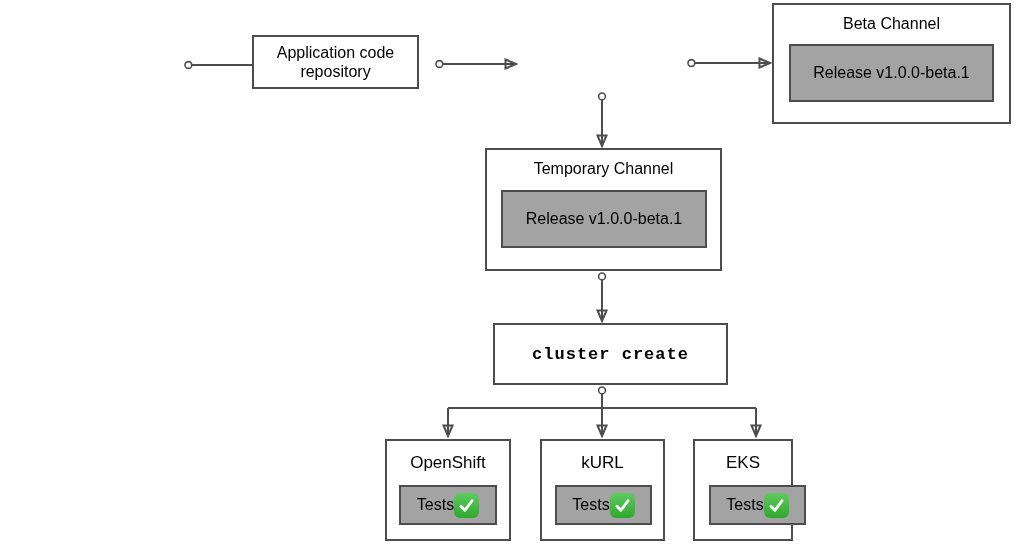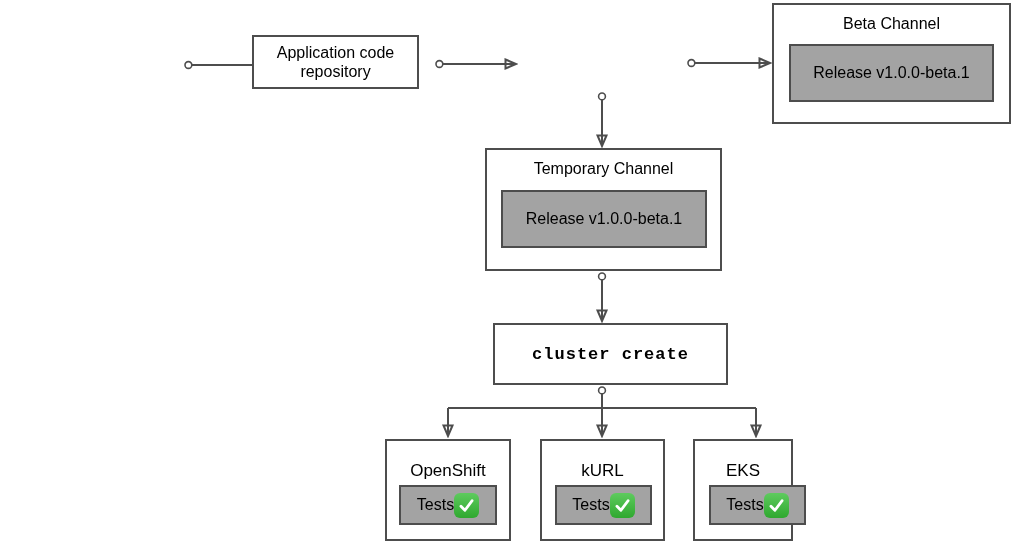--- a/index.html
+++ b/index.html
@@ -33,21 +33,21 @@
   }
   .label{font-size:16px;line-height:1.2;}
   .label.narrow-140{max-width:150px;}
   .label.narrow-110{max-width:112px;}
   .group{
     flex-direction:column;
     justify-content:flex-start;
     align-items:center;
   }
   .group-title{font-size:16px;line-height:1.2;margin-top:9px;}
-  .group-title.small{font-size:17px;margin-top:20px;}
+  .group-title.small{font-size:17px;margin-top:12px;}
   .inner-box{
     position:absolute;
     border:2px solid var(--border);
     background:#a3a3a3;
     display:flex;align-items:center;justify-content:center;
   }
   .mono{font-family:"Liberation Mono","DejaVu Sans Mono",monospace;font-weight:bold;font-size:17px;letter-spacing:1px;}
   .tests-row{display:flex;align-items:center;gap:0;font-size:16px;}
   .check{
     width:25px;height:25px;border-radius:6px;

